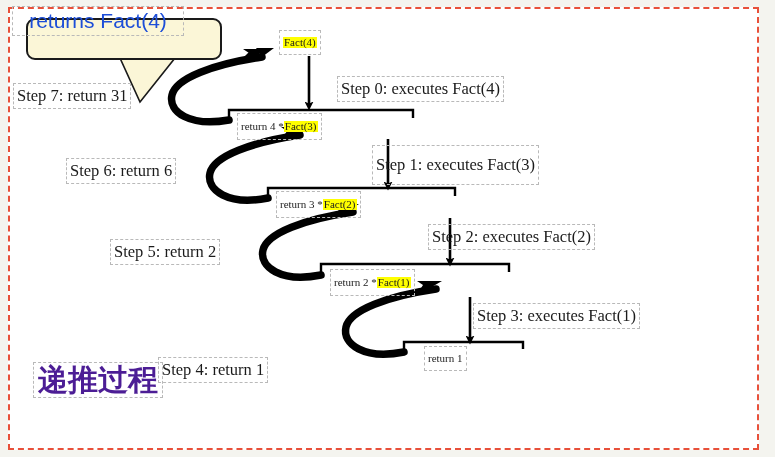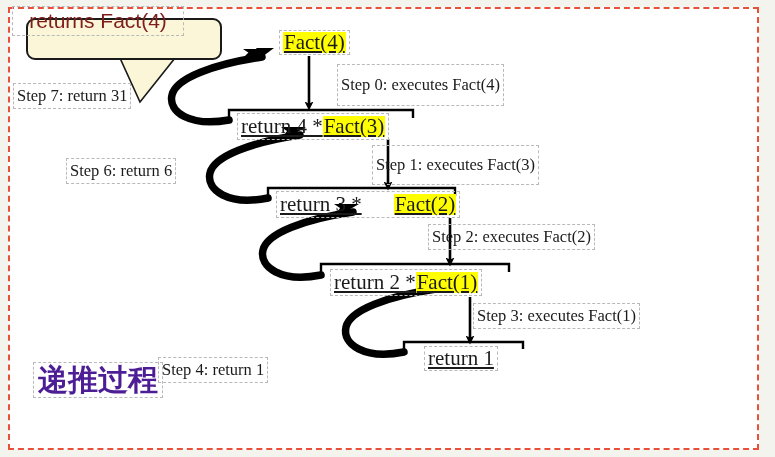--- a/index.html
+++ b/index.html
@@ -33,21 +33,21 @@
     box-sizing: border-box;
     white-space: nowrap;
     color: #1b1b1b;
     font-family: "Liberation Serif", "DejaVu Serif", serif;
     line-height: 1;
     display: flex;
     align-items: center;
     padding: 0 3px;
   }
   .step-label { font-size: 16.5px; }
-  .node-label { font-size: 21px; text-decoration: underline; }
+  .node-label { font-size: 11px; }
   .hl { background: #ffff00; padding: 0 1px; }
 
   
   #callout {
     position: absolute;
     left: 26px;
     top: 18px;
     width: 196px;
     height: 42px;
     background: #fbf6d7;
@@ -62,21 +62,21 @@
     top: 6px;
     width: 172px;
     height: 30px;
     border: 1px dashed #b9b9b9;
     box-sizing: border-box;
     display: flex;
     align-items: center;
     justify-content: center;
     font-family: "Liberation Sans", "DejaVu Sans", sans-serif;
     font-size: 21px;
-    color: #7f1d1d;
+    color: #1d4ed8;
     white-space: nowrap;
   }
   
   #heading {
     position: absolute;
     left: 33px;
     top: 362px;
     border: 1px dashed #b9b9b9;
     box-sizing: border-box;
     padding: 1px 4px;
@@ -150,37 +150,38 @@
 
   <div class="tbox node-label" style="left:279px; top:30px; height:25px;">
     <span class="hl">Fact(4)</span>
   </div>
 
   <div class="tbox node-label" style="left:237px; top:113px; height:27px;">
     <span>return 4 * </span>
     <span class="hl">Fact(3)</span>
   </div>
 
-  <div class="tbox node-label" style="left:276px; top:191px; height:27px;gap:32px;">
+  <div class="tbox node-label" style="left:276px; top:191px; height:27px;">
     <span>return 3 * </span>
     <span class="hl">Fact(2)</span>
   </div>
 
   <div class="tbox node-label" style="left:330px; top:269px; height:27px;">
     <span>return 2 * </span>
     <span class="hl">Fact(1)</span>
   </div>
 
   <div class="tbox node-label" style="left:424px; top:346px; height:25px;">
     <span>return 1</span>
   </div>
 
-  <div class="tbox step-label" style="left:337px; top:64px;  height:42px;">Step 0: executes Fact(4)</div>
+  <div class="tbox step-label" style="left:337px; top:76px;  height:26px;">Step 0: executes Fact(4)</div>
   <div class="tbox step-label" style="left:372px; top:145px; height:40px;text-align:center;">Step 1: executes Fact(3)</div>
   <div class="tbox step-label" style="left:428px; top:224px; height:26px;">Step 2: executes Fact(2)</div>
   <div class="tbox step-label" style="left:473px; top:303px; height:26px;">Step 3: executes Fact(1)</div>
 
   <div class="tbox step-label" style="left:13px;  top:83px;  height:26px;">Step 7: return 31</div>
   <div class="tbox step-label" style="left:66px;  top:158px; height:26px;">Step 6: return 6</div>
+  <div class="tbox step-label" style="left:110px; top:239px; height:26px;">Step 5: return 2</div>
   <div class="tbox step-label" style="left:158px; top:314px; height:26px;margin-top:43px;">Step 4: return 1</div>
 
   <div id="heading">递推过程</div>
 </div>
 
 </body></html>

